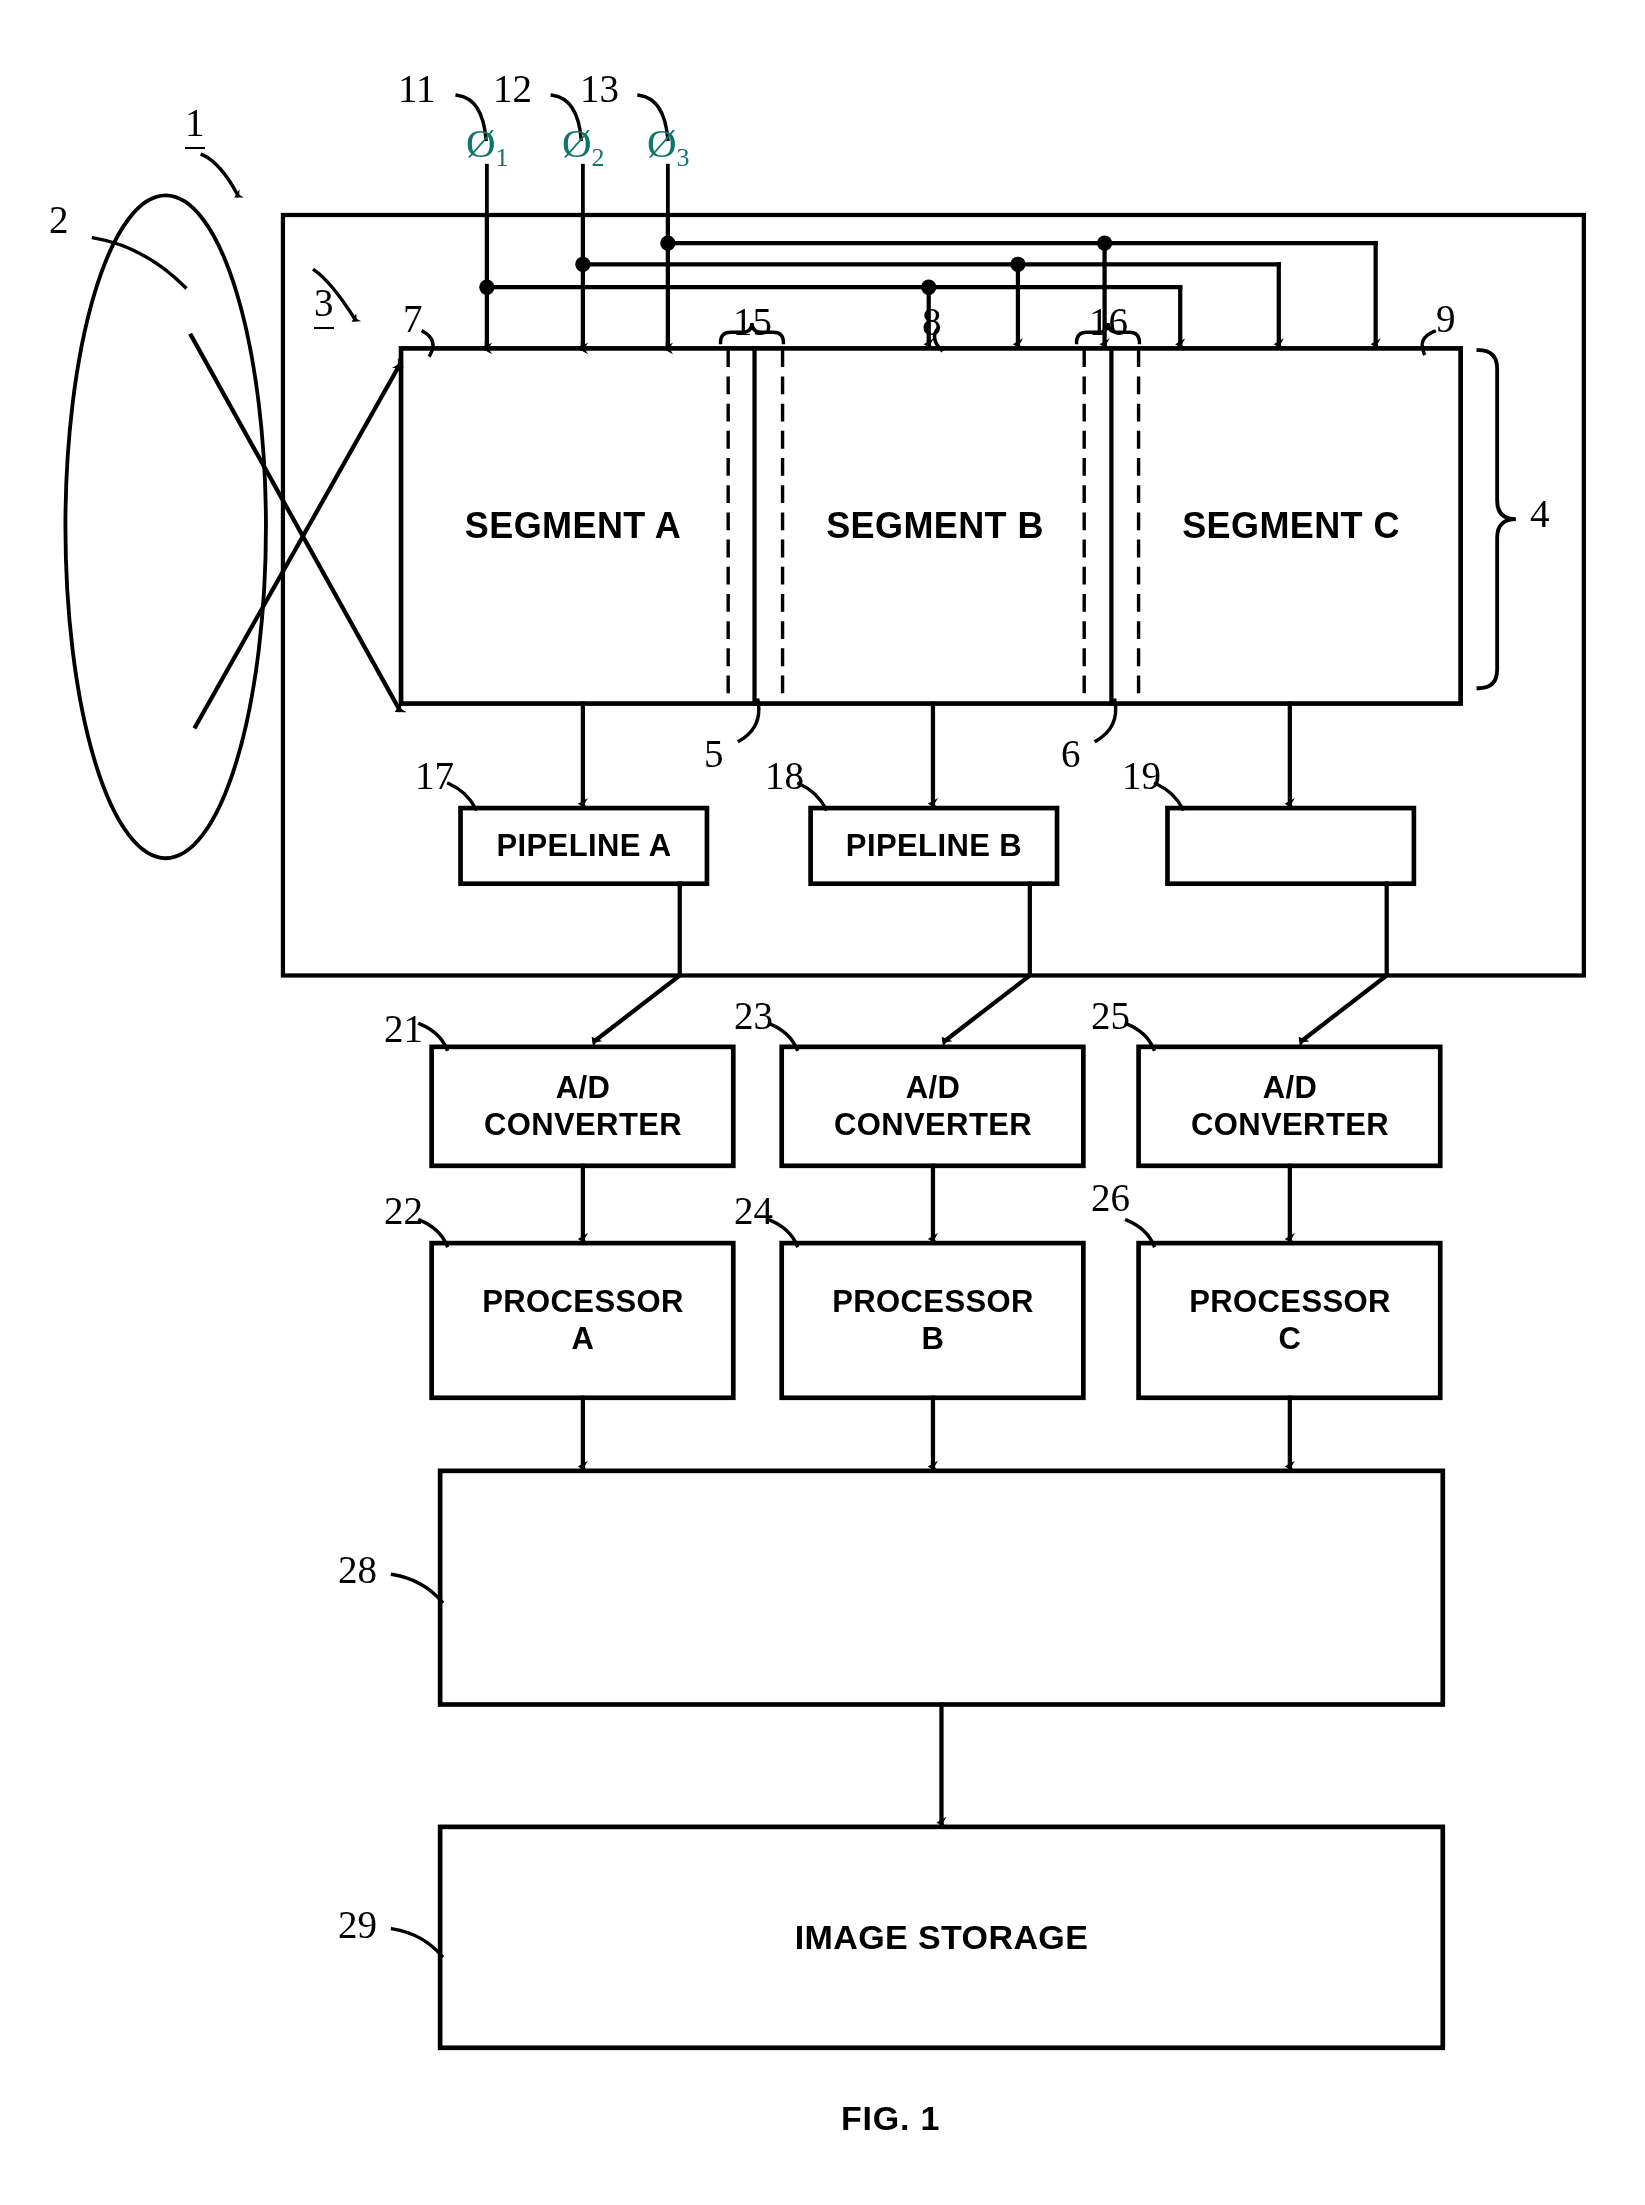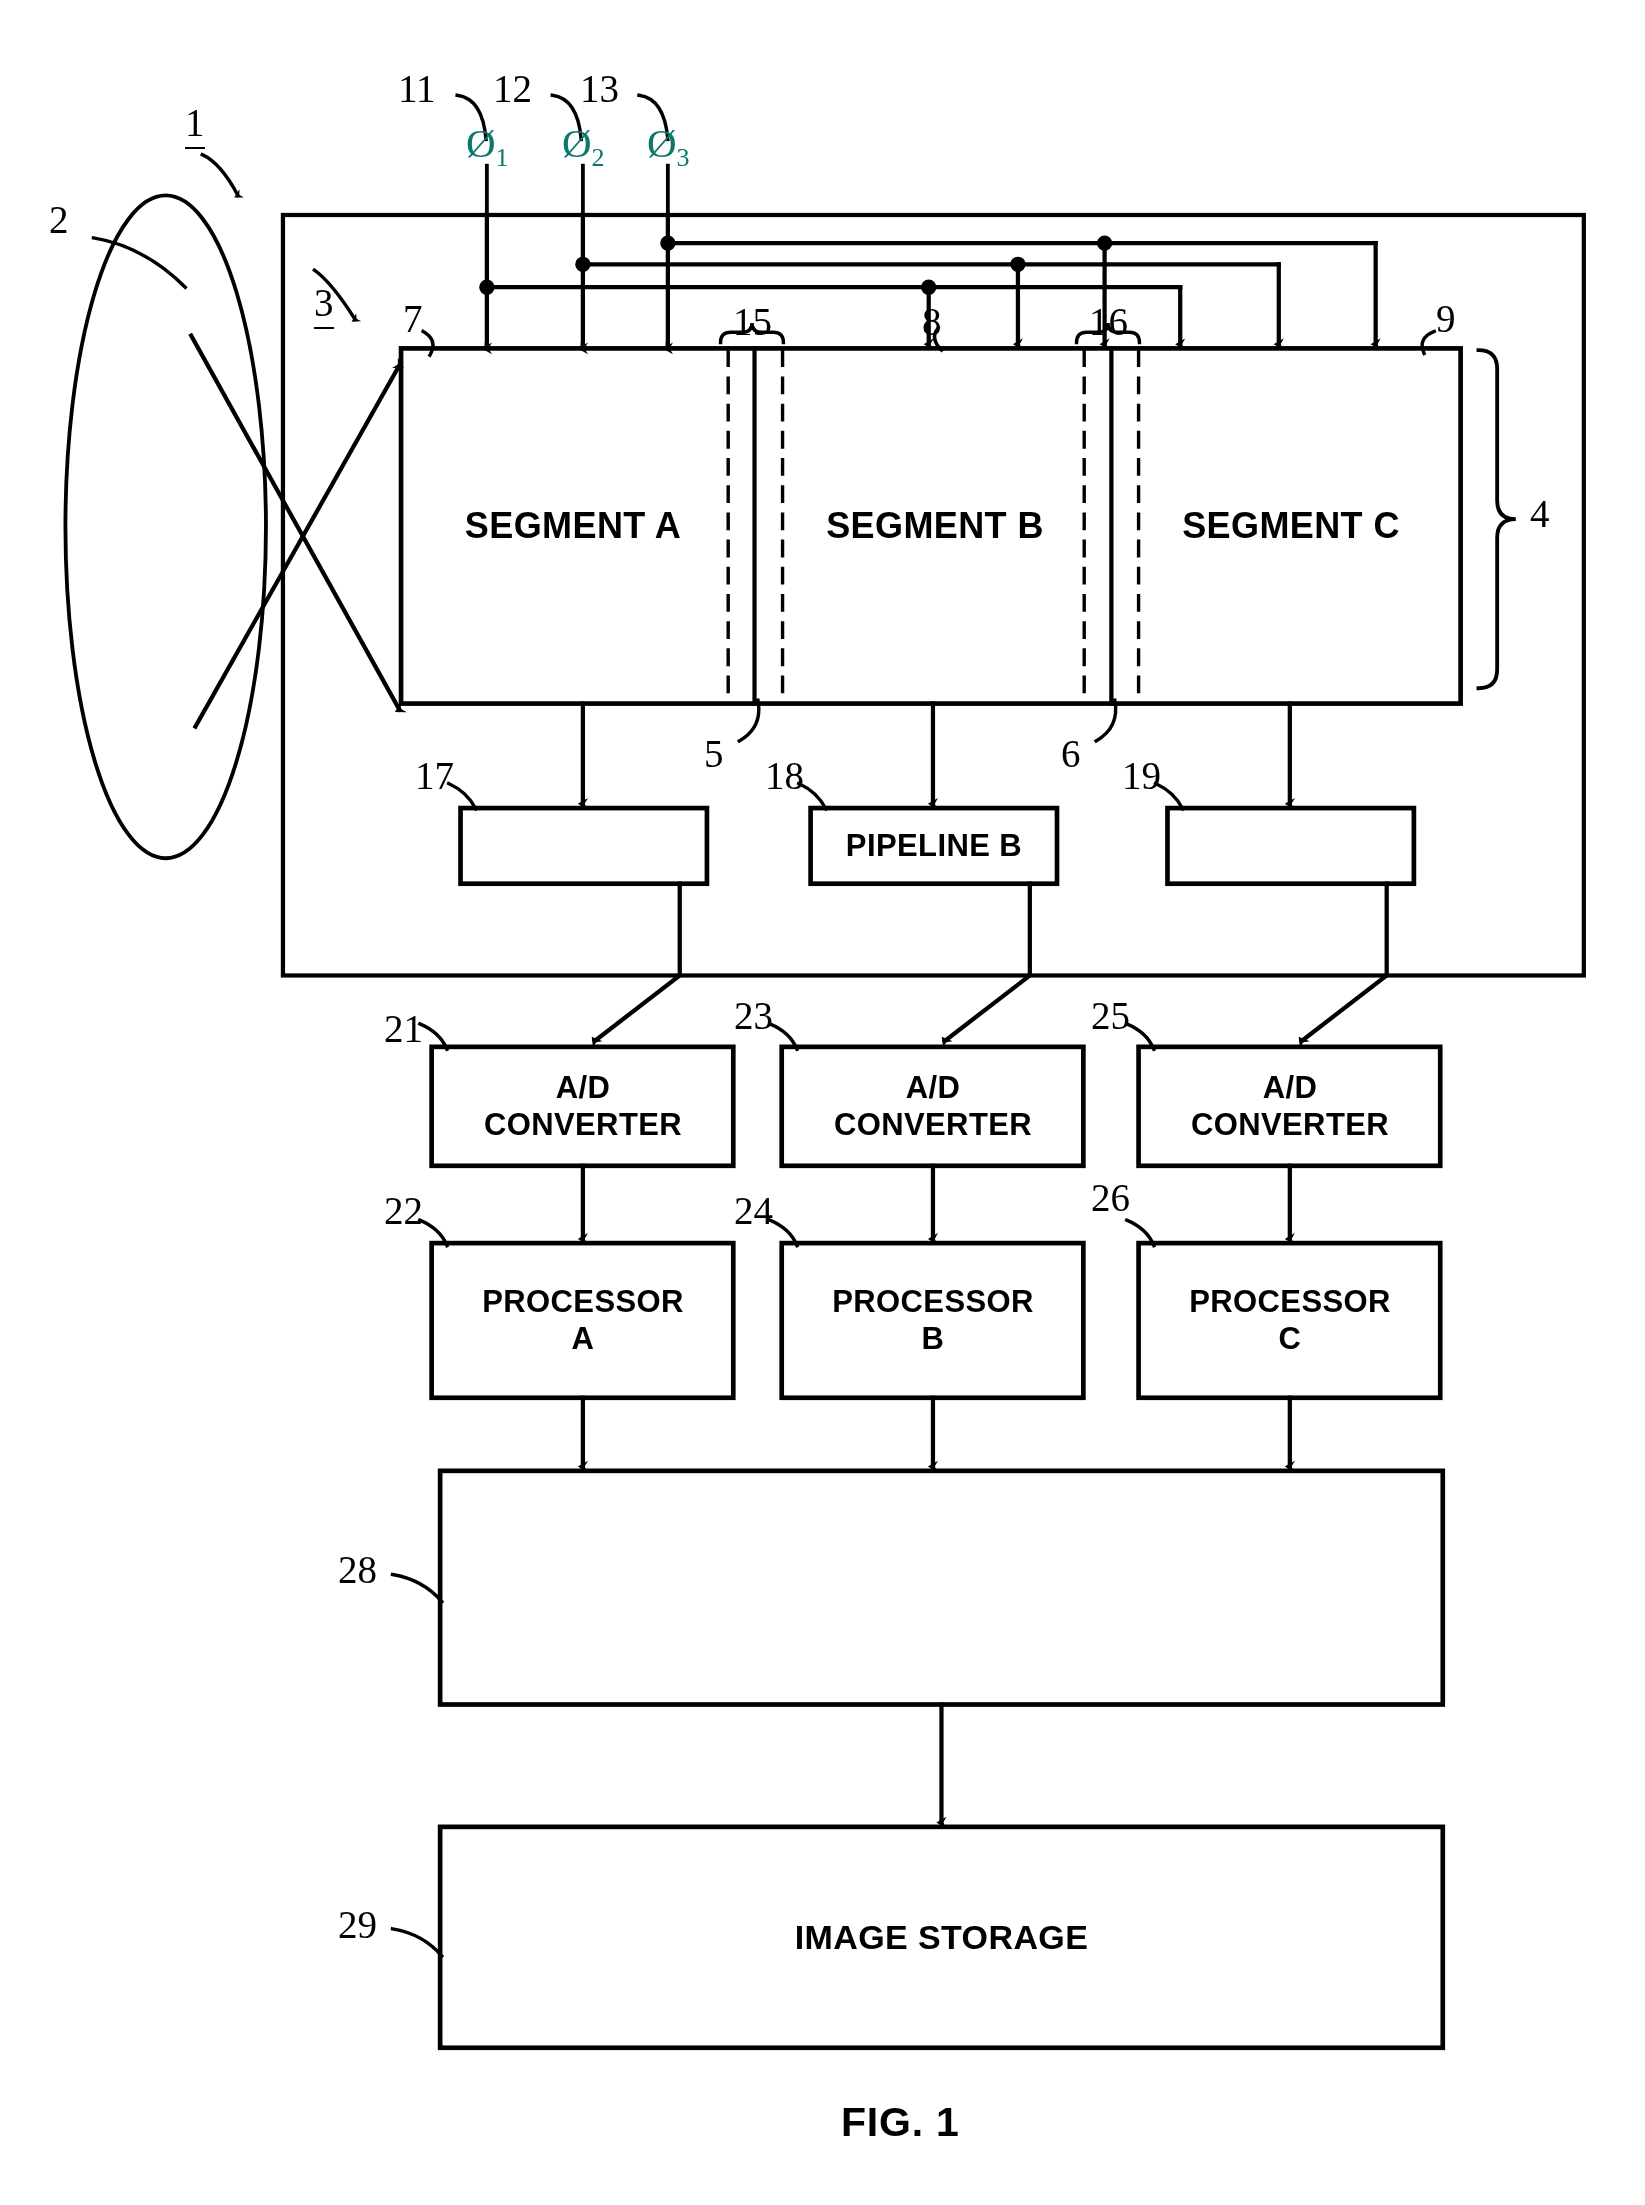--- a/index.html
+++ b/index.html
@@ -38,21 +38,21 @@
     font-family:"Liberation Serif",serif;
     font-size:41px;
     color:#0f766e;
     white-space:nowrap;
   }
   .phase sub{font-size:26px;}
   #figcaption{
     position:absolute;
     font-family:"Liberation Sans",sans-serif;
     font-weight:bold;
-    font-size:41px;
+    font-size:34px;
     letter-spacing:0.8px;
     color:#000;
     white-space:nowrap;
     text-align:center;
   }
 </style>
 </head>
 <body>
 
 <div id="page">
@@ -264,20 +264,21 @@
   <div class="ref" style="left:734px;top:1188px;">24</div>
   <div class="ref" style="left:1091px;top:1175px;">26</div>
 
   <div class="ref" style="left:338px;top:1547px;">28</div>
   <div class="ref" style="left:338px;top:1902px;">29</div>
 
   <div class="blk-label" style="left:433px;top:493px;width:280px;height:66px;font-size:36px;">SEGMENT A</div>
   <div class="blk-label" style="left:795px;top:493px;width:280px;height:66px;font-size:36px;">SEGMENT B</div>
   <div class="blk-label" style="left:1151px;top:493px;width:280px;height:66px;font-size:36px;">SEGMENT C</div>
 
+  <div class="blk-label" style="left:461px;top:808px;width:246px;height:76px;font-size:31px;">PIPELINE A</div>
   <div class="blk-label" style="left:811px;top:808px;width:246px;height:76px;font-size:31px;">PIPELINE B</div>
 
   <div class="blk-label" style="left:432px;top:1047px;width:302px;height:119px;font-size:31px;flex-direction:column;">
     <span>A/D</span>
     <span>CONVERTER</span>
   </div>
   <div class="blk-label" style="left:782px;top:1047px;width:302px;height:119px;font-size:31px;flex-direction:column;">
     <span>A/D</span>
     <span>CONVERTER</span>
   </div>

